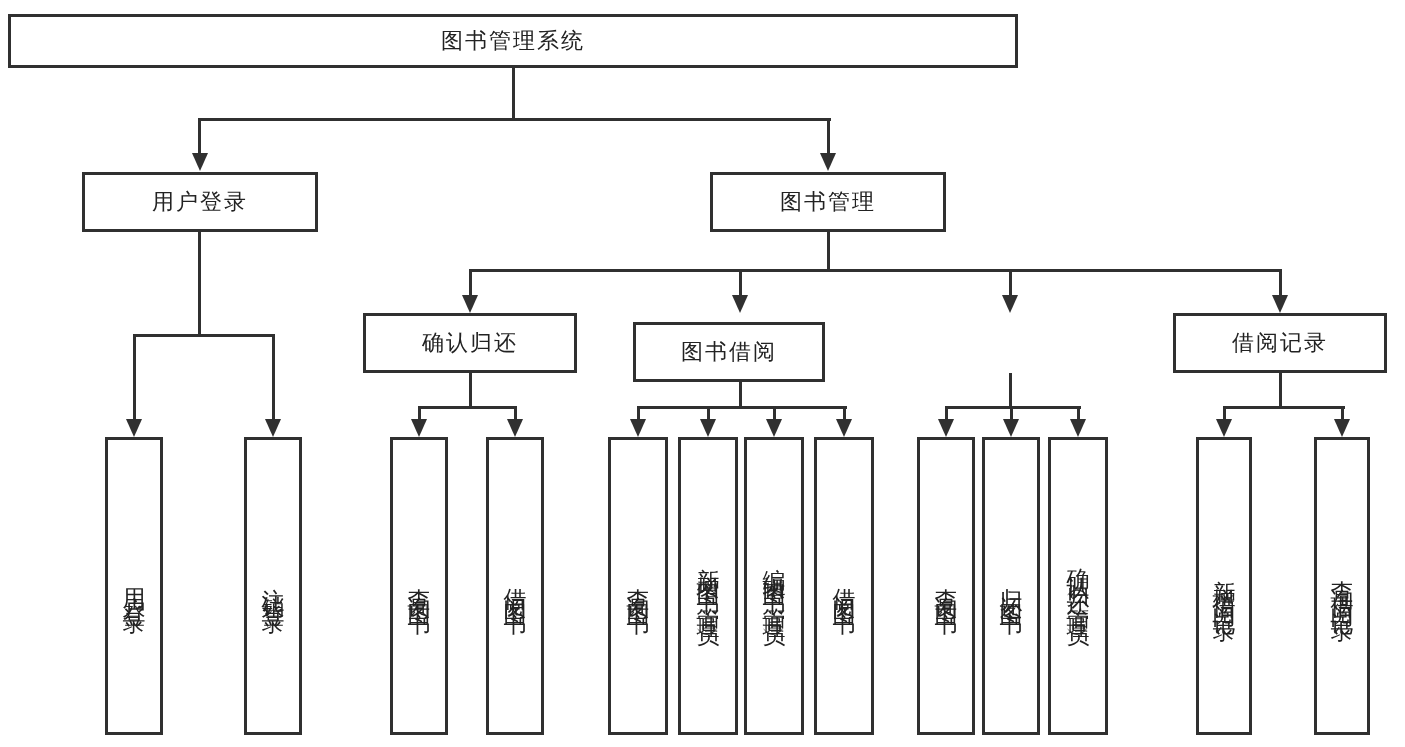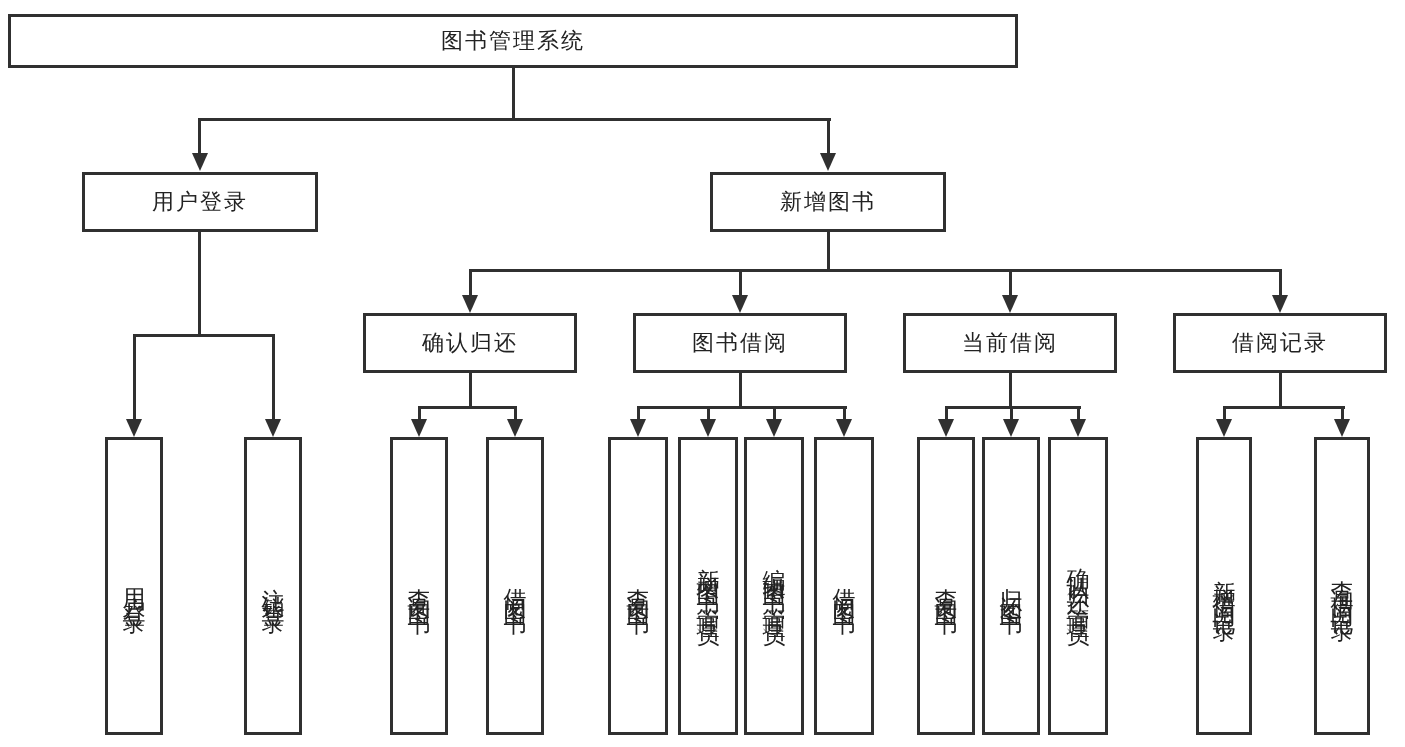--- a/index.html
+++ b/index.html
@@ -43,43 +43,42 @@
   <div class="node" style="left:8px;top:14px;width:1010px;height:54px">图书管理系统</div>
 
   <div class="vline" style="left:512px;top:68px;height:52px"></div>
   <div class="hline" style="left:198px;top:118px;width:633px"></div>
   <div class="vline" style="left:198px;top:118px;height:38px"></div>
   <div class="vline" style="left:827px;top:118px;height:38px"></div>
   <div class="arrow" style="left:192px;top:153px"></div>
   <div class="arrow" style="left:820px;top:153px"></div>
 
   <div class="node" style="left:82px;top:172px;width:236px;height:60px">用户登录</div>
-  <div class="node" style="left:710px;top:172px;width:236px;height:60px">新增图书</div>
+  <div class="node" style="left:710px;top:172px;width:236px;height:60px">图书管理</div>
 
   <div class="vline" style="left:198px;top:232px;height:104px"></div>
   <div class="hline" style="left:133px;top:334px;width:142px"></div>
   <div class="vline" style="left:133px;top:334px;height:86px"></div>
   <div class="vline" style="left:272px;top:334px;height:86px"></div>
   <div class="arrow" style="left:126px;top:419px"></div>
   <div class="arrow" style="left:265px;top:419px"></div>
 
   <div class="vline" style="left:827px;top:232px;height:39px"></div>
   <div class="hline" style="left:469px;top:269px;width:813px"></div>
   <div class="vline" style="left:469px;top:269px;height:28px"></div>
   <div class="vline" style="left:739px;top:269px;height:28px"></div>
   <div class="vline" style="left:1009px;top:269px;height:28px"></div>
   <div class="vline" style="left:1279px;top:269px;height:28px"></div>
   <div class="arrow" style="left:462px;top:295px"></div>
   <div class="arrow" style="left:732px;top:295px"></div>
   <div class="arrow" style="left:1002px;top:295px"></div>
   <div class="arrow" style="left:1272px;top:295px"></div>
 
   <div class="node" style="left:363px;top:313px;width:214px;height:60px">确认归还</div>
-  <div class="node" style="left:633px;top:313px;width:214px;height:60px">图书借阅</div>
-  <div class="node" style="left:903px;top:313px;width:214px;height:60px">当前借阅</div>
+  <div class="node" style="left:633px;top:322px;width:192px;height:60px">图书借阅</div>
   <div class="node" style="left:1173px;top:313px;width:214px;height:60px">借阅记录</div>
 
   <div class="vline" style="left:469px;top:373px;height:35px"></div>
   <div class="hline" style="left:418px;top:406px;width:99px"></div>
   <div class="vline" style="left:418px;top:406px;height:15px"></div>
   <div class="vline" style="left:514px;top:406px;height:15px"></div>
   <div class="arrow" style="left:411px;top:419px"></div>
   <div class="arrow" style="left:507px;top:419px"></div>
 
   <div class="vline" style="left:739px;top:373px;height:35px"></div>

